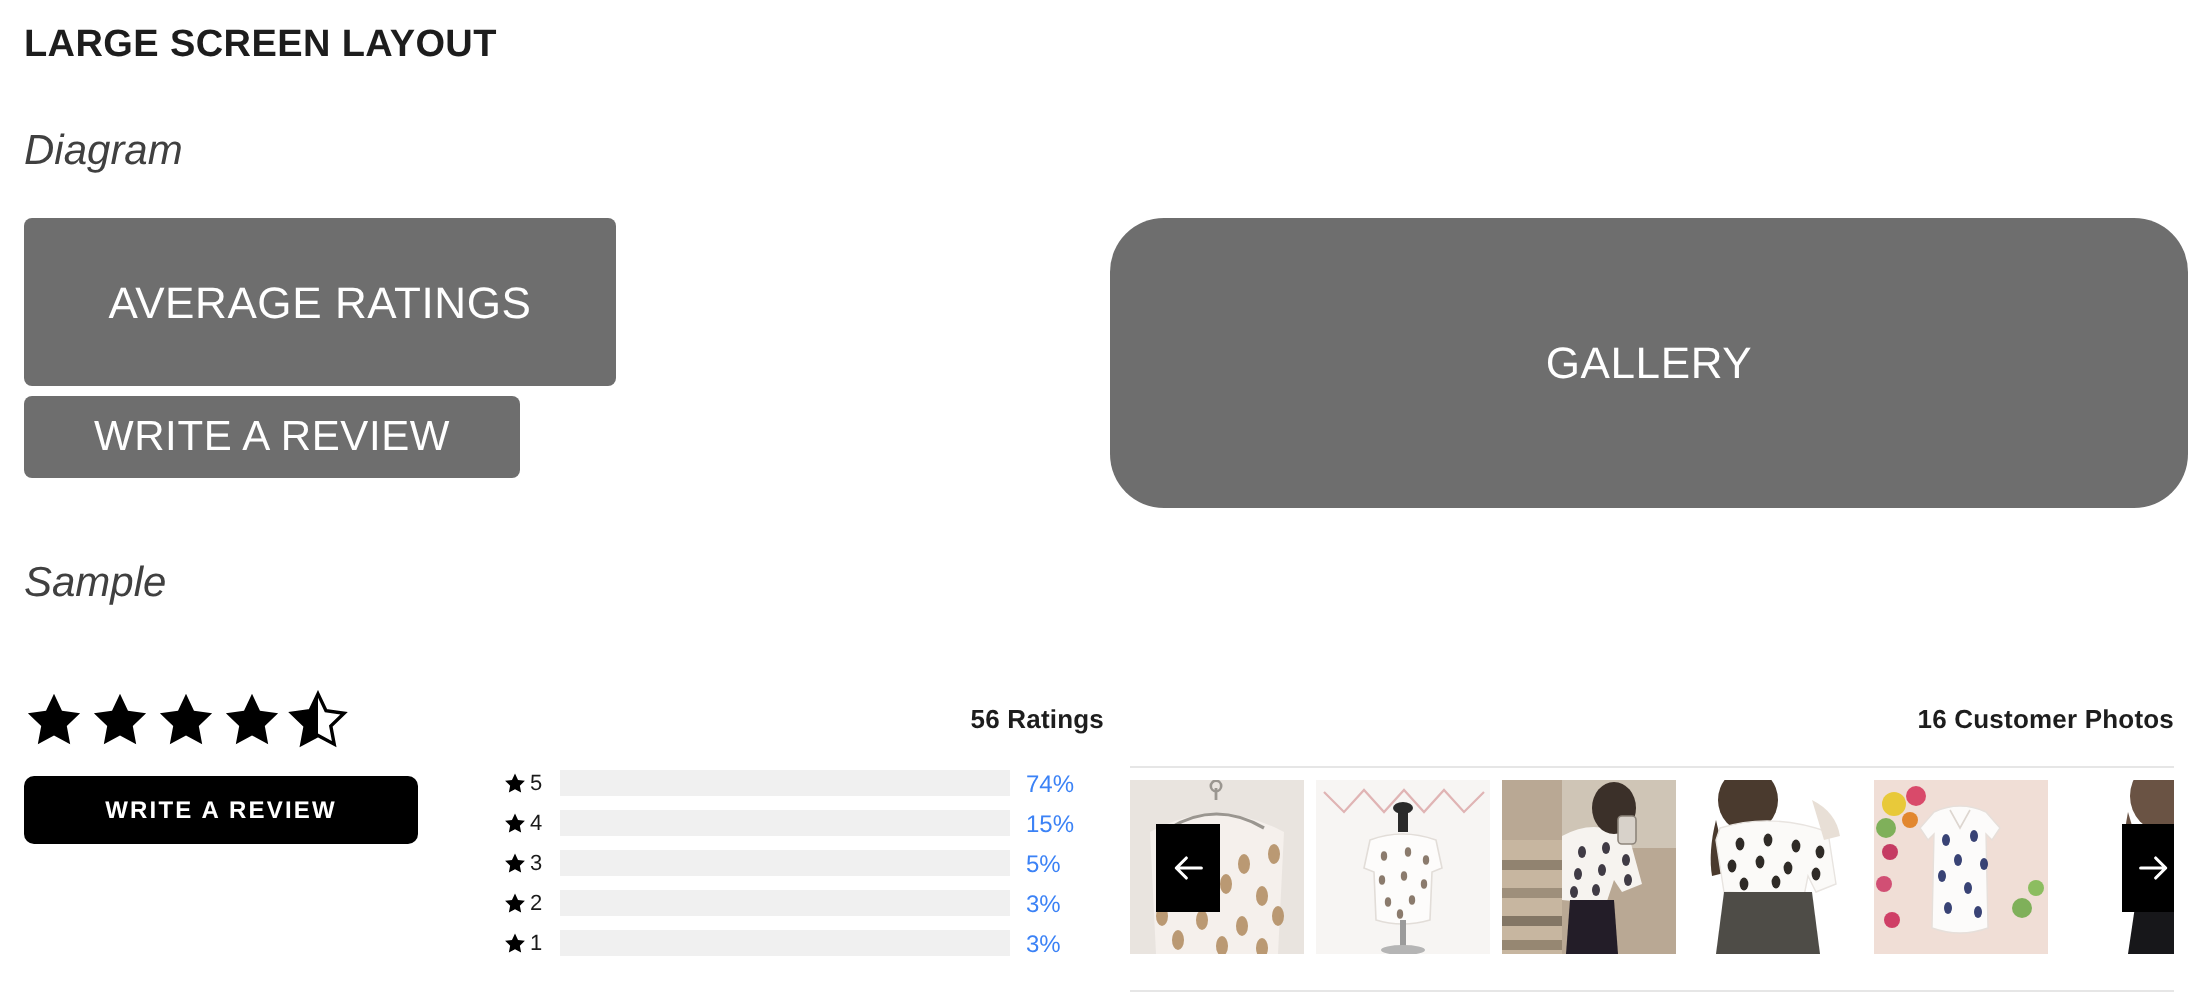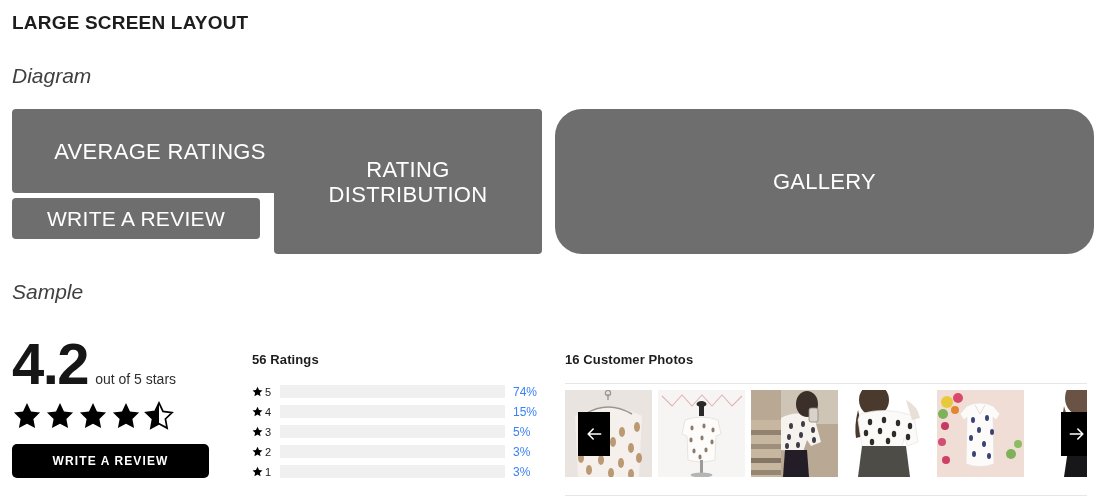--- a/index.html
+++ b/index.html
@@ -113,21 +113,21 @@
   
   .dist-col {
     position: absolute;
     left: 252px;
     top: 352px;
     width: 300px;
   }
   .col-heading {
     font-size: 13px;
     font-weight: bold;
-    text-align: left;
+    text-align: right;
     color: #1d1d1d;
     letter-spacing: 0.1px;
   }
   .dist-rows { margin-top: 16px; }
   .dist-row {
     display: flex;
     align-items: center;
     height: 17px;
     margin-bottom: 3px;
   }
@@ -212,36 +212,28 @@
 
 <div class="section-label section-diagram">Diagram</div>
 
 <div class="diagram-row">
   <div class="dbox dbox-avg">
     <span>AVERAGE RATINGS</span>
   </div>
   <div class="dbox dbox-write">
     <span>WRITE A REVIEW</span>
   </div>
-  <div class="dbox dbox-dist">
-    <span style="white-space:pre-line">RATING
-DISTRIBUTION</span>
-  </div>
   <div class="dbox dbox-gal">
     <span>GALLERY</span>
   </div>
 </div>
 
 <div class="section-label section-sample">Sample</div>
 
 <div class="avg-col">
-  <div class="score-line">
-    <span class="score-value">4.2</span>
-    <span class="score-suffix">out of 5 stars</span>
-  </div>
   <div class="star-row">
     <span>
         <svg width="30" height="29" viewBox="0 0 24 24">
           <polygon points="12,1.6 15.3,8.6 22.8,9.6 17.3,14.9 18.7,22.4 12,18.8 5.3,22.4 6.7,14.9 1.2,9.6 8.7,8.6" fill="#000000"></polygon>
         </svg>
       </span>
     <span>
         <svg width="30" height="29" viewBox="0 0 24 24">
           <polygon points="12,1.6 15.3,8.6 22.8,9.6 17.3,14.9 18.7,22.4 12,18.8 5.3,22.4 6.7,14.9 1.2,9.6 8.7,8.6" fill="#000000"></polygon>
         </svg>

